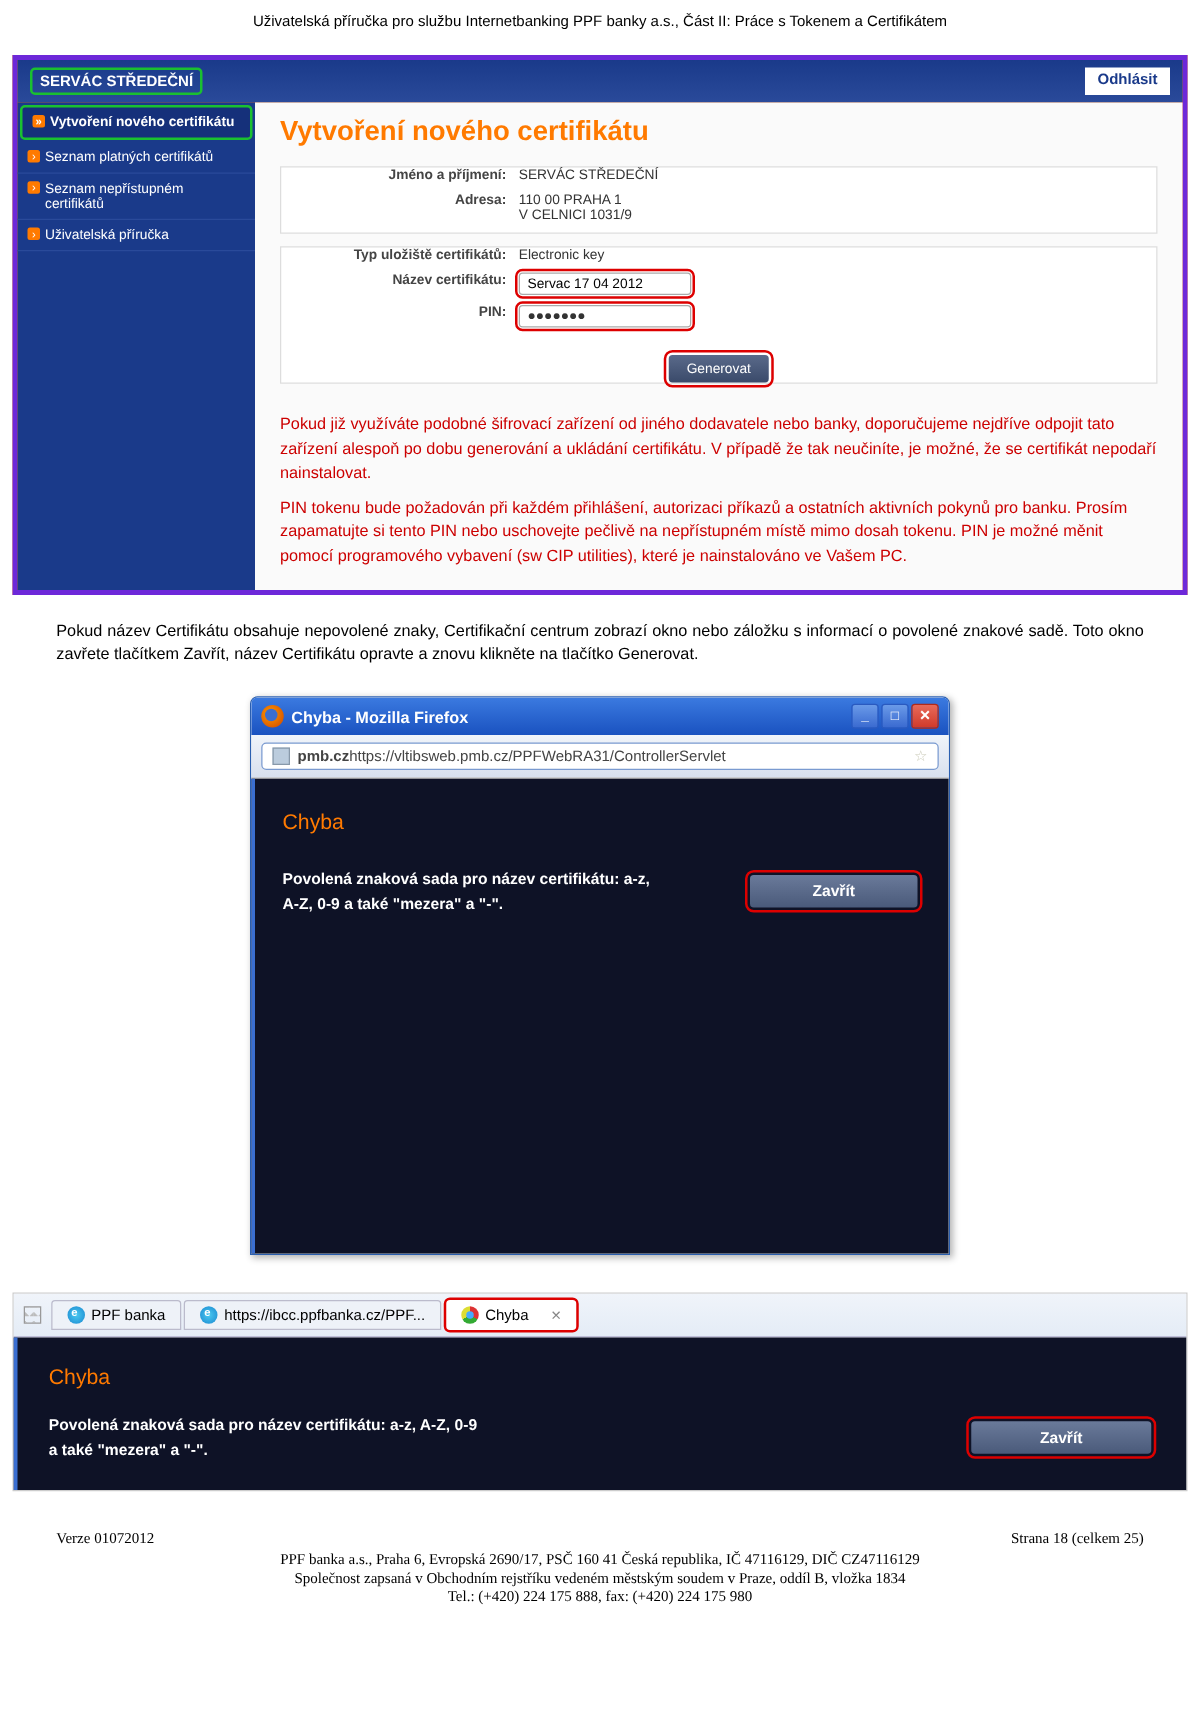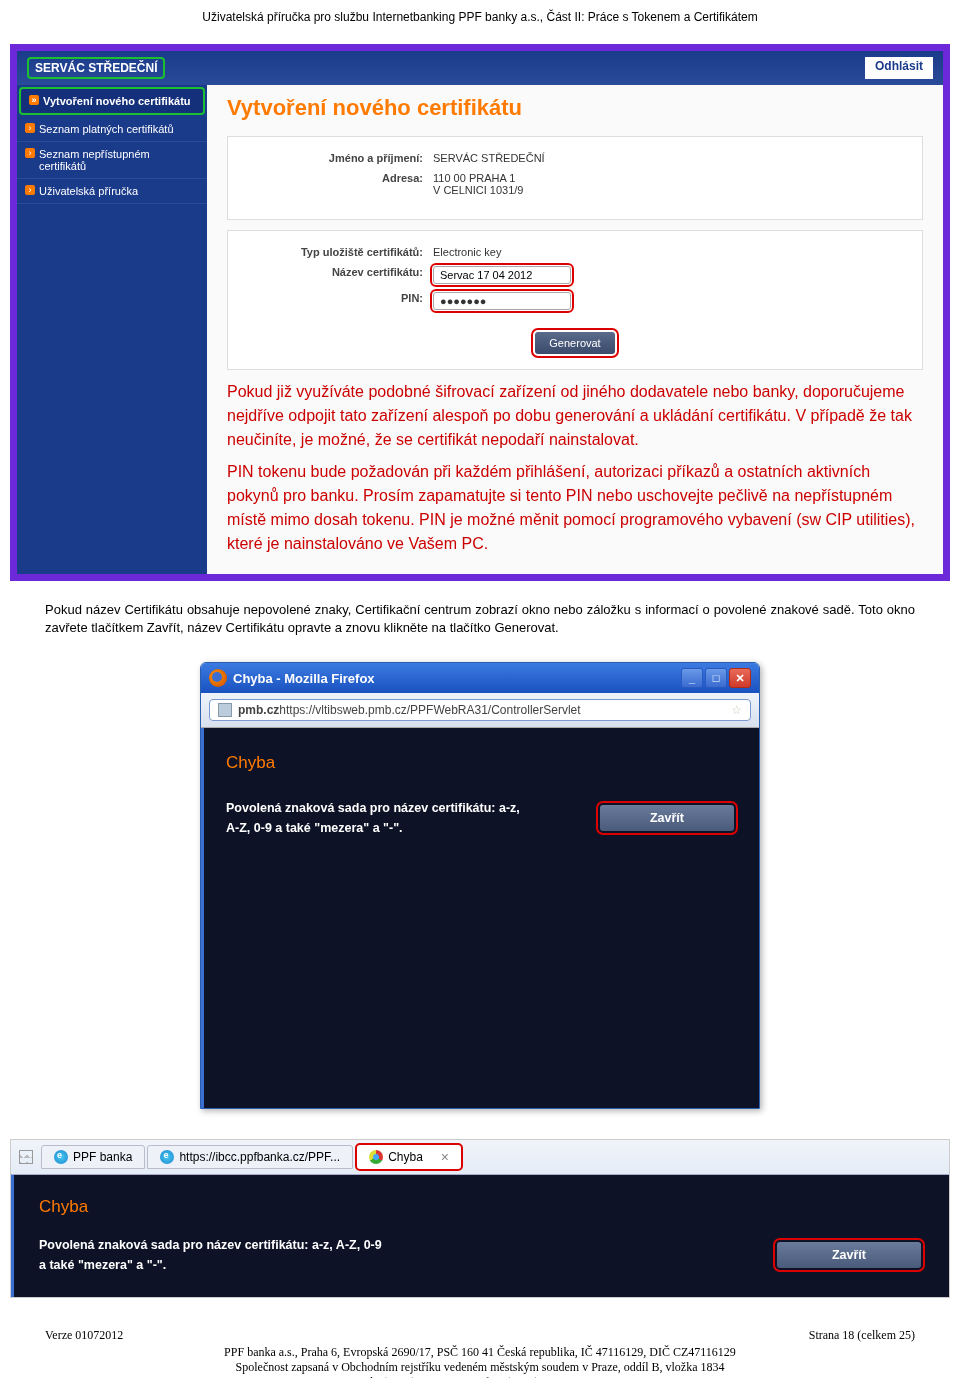--- a/index.html
+++ b/index.html
@@ -1,41 +1,41 @@
 <!DOCTYPE html>
 <html><head>
 <meta charset="utf-8">
 <style>
   * { box-sizing: border-box; margin: 0; padding: 0; }
   body { font-family: Arial, sans-serif; background: #fff; width: 960px; }
   
   .doc-header { text-align: center; font-size: 12px; padding: 10px 0 20px; }
   
-  .screenshot1 { border: 7px solid #6d28d9; margin: 0 10px 20px; background: #f97316; }
+  .screenshot1 { border: 4px solid #6d28d9; margin: 0 10px 20px; background: #f97316; }
   .topbar { background: linear-gradient(#1a3a8a, #2a4a9a); color: #fff; padding: 6px 10px; display: flex; justify-content: space-between; font-size: 12px; font-weight: bold; }
   .user-name { border: 2px solid #1ac030; border-radius: 4px; padding: 2px 6px; }
   .logout { background: #fff; color: #1a3a8a; padding: 2px 10px; }
   
   .app-body { display: flex; }
   .sidebar { width: 190px; background: #1a3a8a; padding-bottom: 40px; }
   .side-item { color: #fff; font-size: 11px; padding: 6px 8px 6px 22px; border-bottom: 1px solid #2a4a9a; position: relative; }
   .side-item::before { content: "›"; position: absolute; left: 8px; background: #ff7a00; color: #fff; width: 10px; height: 10px; font-size: 9px; text-align: center; line-height: 10px; border-radius: 2px; }
   .side-item.active { font-weight: bold; background: #15307a; border: 2px solid #1ac030; border-radius: 4px; margin: 2px; }
   .side-item.active::before { content: "»"; }
   
   .main { flex: 1; background: #fafafa; padding: 10px 20px; }
   .page-title { color: #ff7a00; font-size: 22px; font-weight: bold; margin-bottom: 15px; }
-  .form-block { background: #fff; border: 1px solid #ddd; padding: 15px; margin-bottom: 10px; }
+  .form-block { background: #fff; border: 1px solid #ddd; margin-bottom: 10px; }
   .form-row { display: flex; margin-bottom: 8px; font-size: 11px; }
   .form-label { width: 190px; text-align: right; font-weight: bold; color: #444; padding-right: 10px; }
   .form-val { color: #333; }
   .input-box { border: 1px solid #aaa; padding: 2px 6px; width: 138px; outline: 2px solid #d00; outline-offset: 1px; border-radius: 3px; font-size: 11px; }
   .gen-btn-wrap { text-align: center; margin-top: 22px; }
   .gen-btn { background: linear-gradient(#5a6a8a, #3a4a6a); color: #fff; border: none; padding: 5px 14px; font-size: 11px; outline: 2px solid #d00; outline-offset: 2px; border-radius: 3px; }
-  .warn-text { color: #c00; font-size: 16px; line-height: 1.5; margin-top: 10px; }
+  .warn-text { color: #c00; font-size: 13px; line-height: 1.5; margin-top: 22px; }
   .warn-text p { margin-bottom: 8px; }
   
   .body-text { font-family: Liberation Sans, sans-serif; font-size: 13px; padding: 0 45px 25px; line-height: 1.4; text-align: justify; }
   
   
   .firefox-dialog { width: 560px; margin: 0 auto 30px; border: 1px solid #2b5fb0; border-radius: 6px 6px 0 0; overflow: hidden; box-shadow: 2px 2px 6px rgba(0,0,0,0.3); }
   .ff-titlebar { background: linear-gradient(#3b7ae0, #1a52c0); color: #fff; padding: 5px 8px; display: flex; align-items: center; font-size: 13px; font-weight: bold; }
   .ff-icon { width: 18px; height: 18px; background: radial-gradient(circle at 40% 40%, #f90, #c40); border-radius: 50%; margin-right: 6px; position: relative; }
   .ff-icon::after { content: ""; position: absolute; top: 3px; left: 3px; width: 10px; height: 10px; background: #3a6ed0; border-radius: 50%; }
   .ff-winbtns { margin-left: auto; display: flex; gap: 2px; }

